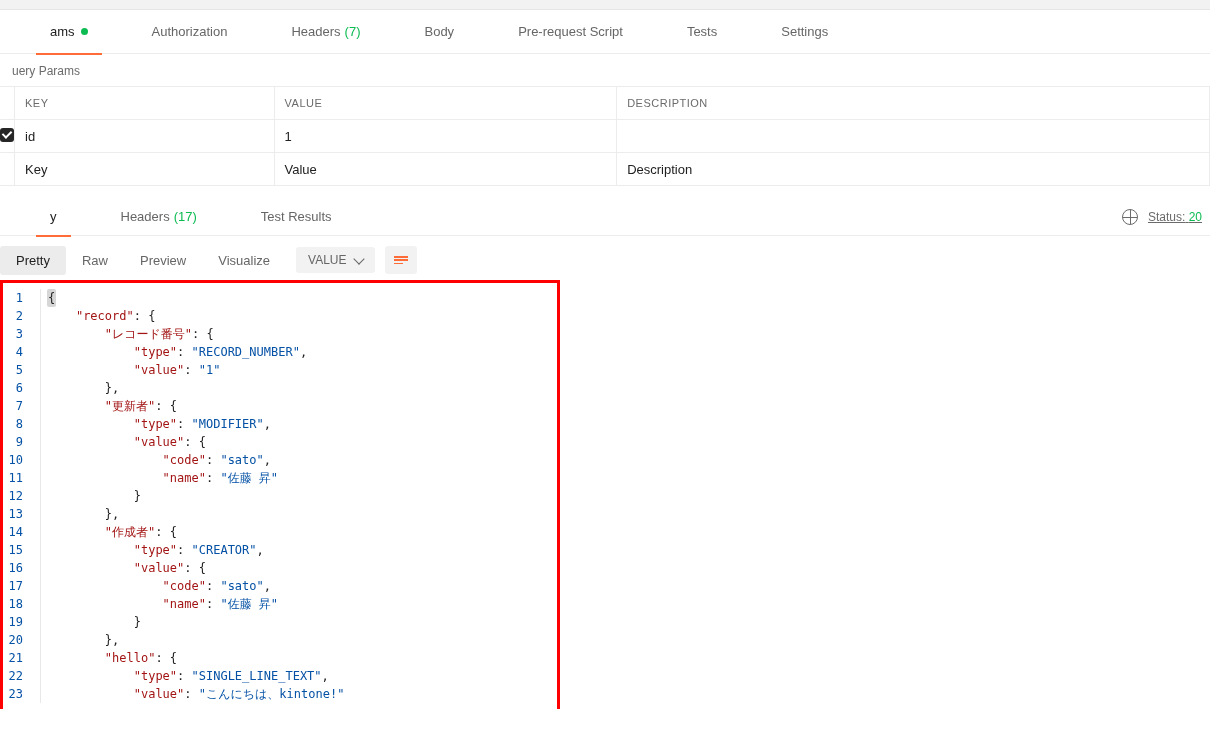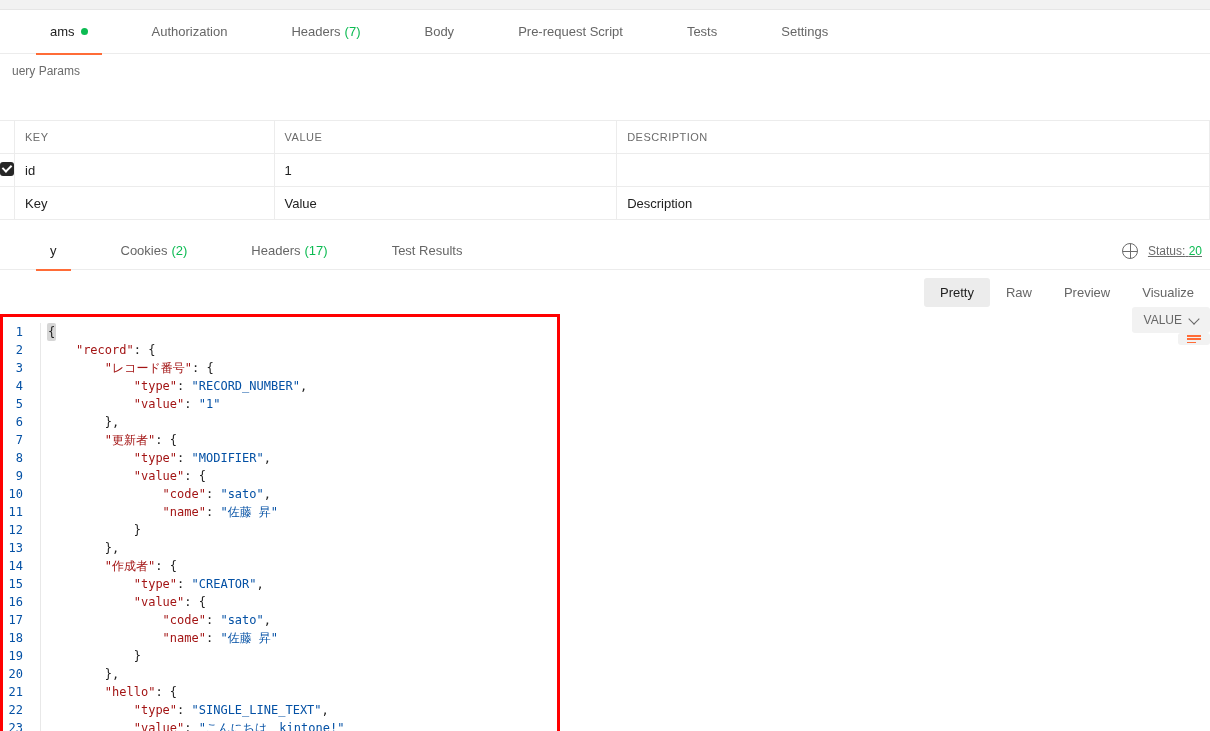--- a/index.html
+++ b/index.html
@@ -5,36 +5,36 @@
 * { margin: 0; padding: 0; box-sizing: border-box; }
 body { font-family: -apple-system, BlinkMacSystemFont, "Segoe UI", Helvetica, Arial, sans-serif; font-size: 13px; color: #212121; background: #fff; }
 .topbar { height: 10px; background: #f2f2f2; border-bottom: 1px solid #e6e6e6; }
 .tabs-row { display: flex; align-items: center; height: 44px; border-bottom: 1px solid #ececec; padding-left: 0; }
 .tab { padding: 0 14px; height: 44px; display: flex; align-items: center; color: #666; cursor: pointer; position: relative; font-size: 13px; margin-left: 36px; }
 .tab.active { color: #212121; }
 .tab.active::after { content: ""; position: absolute; left: 0; right: 0; bottom: -1px; height: 2px; background: #ff6c37; }
 .dot { width: 7px; height: 7px; border-radius: 50%; background: #0cbb52; margin-left: 6px; display: inline-block; }
 .count { color: #0cbb52; margin-left: 4px; }
 .subhead { padding: 10px 0 8px 12px; color: #6b6b6b; font-size: 12px; }
-.params-table { width: 100%; border-collapse: collapse; margin-top: 34px; }
+.params-table { width: 100%; border-collapse: collapse; }
 .params-table th, .params-table td { border: 1px solid #ececec; text-align: left; font-weight: 400; height: 33px; vertical-align: middle; }
 .params-table th { color: #6b6b6b; font-size: 11px; letter-spacing: 0.5px; padding: 8px 10px; }
 .params-table td { padding: 6px 10px; font-size: 13px; color: #212121; }
 .cb-cell { width: 14px; border-left: none !important; border-right: none !important; padding: 0 !important; text-align: center; }
 .cb { width: 14px; height: 14px; border-radius: 3px; background: #262626; display: inline-block; position: relative; }
 .cb::after { content: ""; position: absolute; left: 4px; top: 1px; width: 4px; height: 7px; border: solid #fff; border-width: 0 2px 2px 0; transform: rotate(45deg); }
 .placeholder { color: #a0a0a0; }
 .resp-tabs { display: flex; align-items: center; height: 38px; border-bottom: 1px solid #ececec; margin-top: 12px; }
 .resp-tabs .tab { height: 38px; }
 .resp-status { margin-left: auto; display: flex; align-items: center; gap: 10px; padding-right: 8px; color: #6b6b6b; font-size: 12px; text-decoration: underline; }
 .globe-icon { width: 16px; height: 16px; border: 1.5px solid #6b6b6b; border-radius: 50%; position: relative; }
 .globe-icon::before { content: ""; position: absolute; left: 50%; top: 0; bottom: 0; width: 1px; background: #6b6b6b; }
 .globe-icon::after { content: ""; position: absolute; top: 50%; left: 0; right: 0; height: 1px; background: #6b6b6b; }
 .status-code { color: #0cbb52; }
-.view-opts { display: flex; align-items: flex-end; height: 40px; gap: 0; padding: 8px 0 0 0; flex-direction: column; }
+.view-opts { display: flex; align-items: center; height: 40px; gap: 0; padding: 8px 0 0 0; }
 .vbtn { padding: 7px 16px; color: #666; font-size: 13px; cursor: pointer; border-radius: 3px; }
 .vbtn.active { background: #ececec; color: #212121; }
 .dd { display: flex; align-items: center; gap: 8px; background: #f2f2f2; padding: 6px 12px; border-radius: 3px; margin-left: 10px; color: #666; font-size: 12px; cursor: pointer; }
 .chev { width: 8px; height: 8px; border-right: 1.5px solid #666; border-bottom: 1.5px solid #666; transform: rotate(45deg); margin-top: -3px; }
 .wrap-btn { width: 32px; height: 28px; background: #f2f2f2; border-radius: 3px; margin-left: 10px; display: flex; align-items: center; justify-content: center; cursor: pointer; }
 .wrap-icon { width: 14px; height: 12px; position: relative; }
 .wrap-icon::before, .wrap-icon::after { content: ""; position: absolute; left: 0; right: 0; height: 1.5px; background: #ff6c37; }
 .wrap-icon::before { top: 2px; }
 .wrap-icon::after { bottom: 2px; width: 9px; }
 .wrap-icon span { position: absolute; top: 5px; left: 0; right: 0; height: 1.5px; background: #ff6c37; }
@@ -86,21 +86,20 @@
         <td class="placeholder">Key</td>
         <td class="placeholder">Value</td>
         <td class="placeholder">Description</td>
       </tr>
     </tbody>
 </table>
 
 <div class="resp-tabs">
   <div id="resp-tabs-inner" style="display:flex;">
       <div class="tab active">y</div>
-      <div class="tab">Cookies <span class="count">(2)</span></div>
       <div class="tab">Headers <span class="count">(17)</span></div>
       <div class="tab">Test Results</div>
     </div>
   <div class="resp-status">
     <span class="globe-icon"></span>
     <span><span>Status:</span> <span class="status-code">20</span></span>
   </div>
 </div>
 
 <div class="view-opts">

